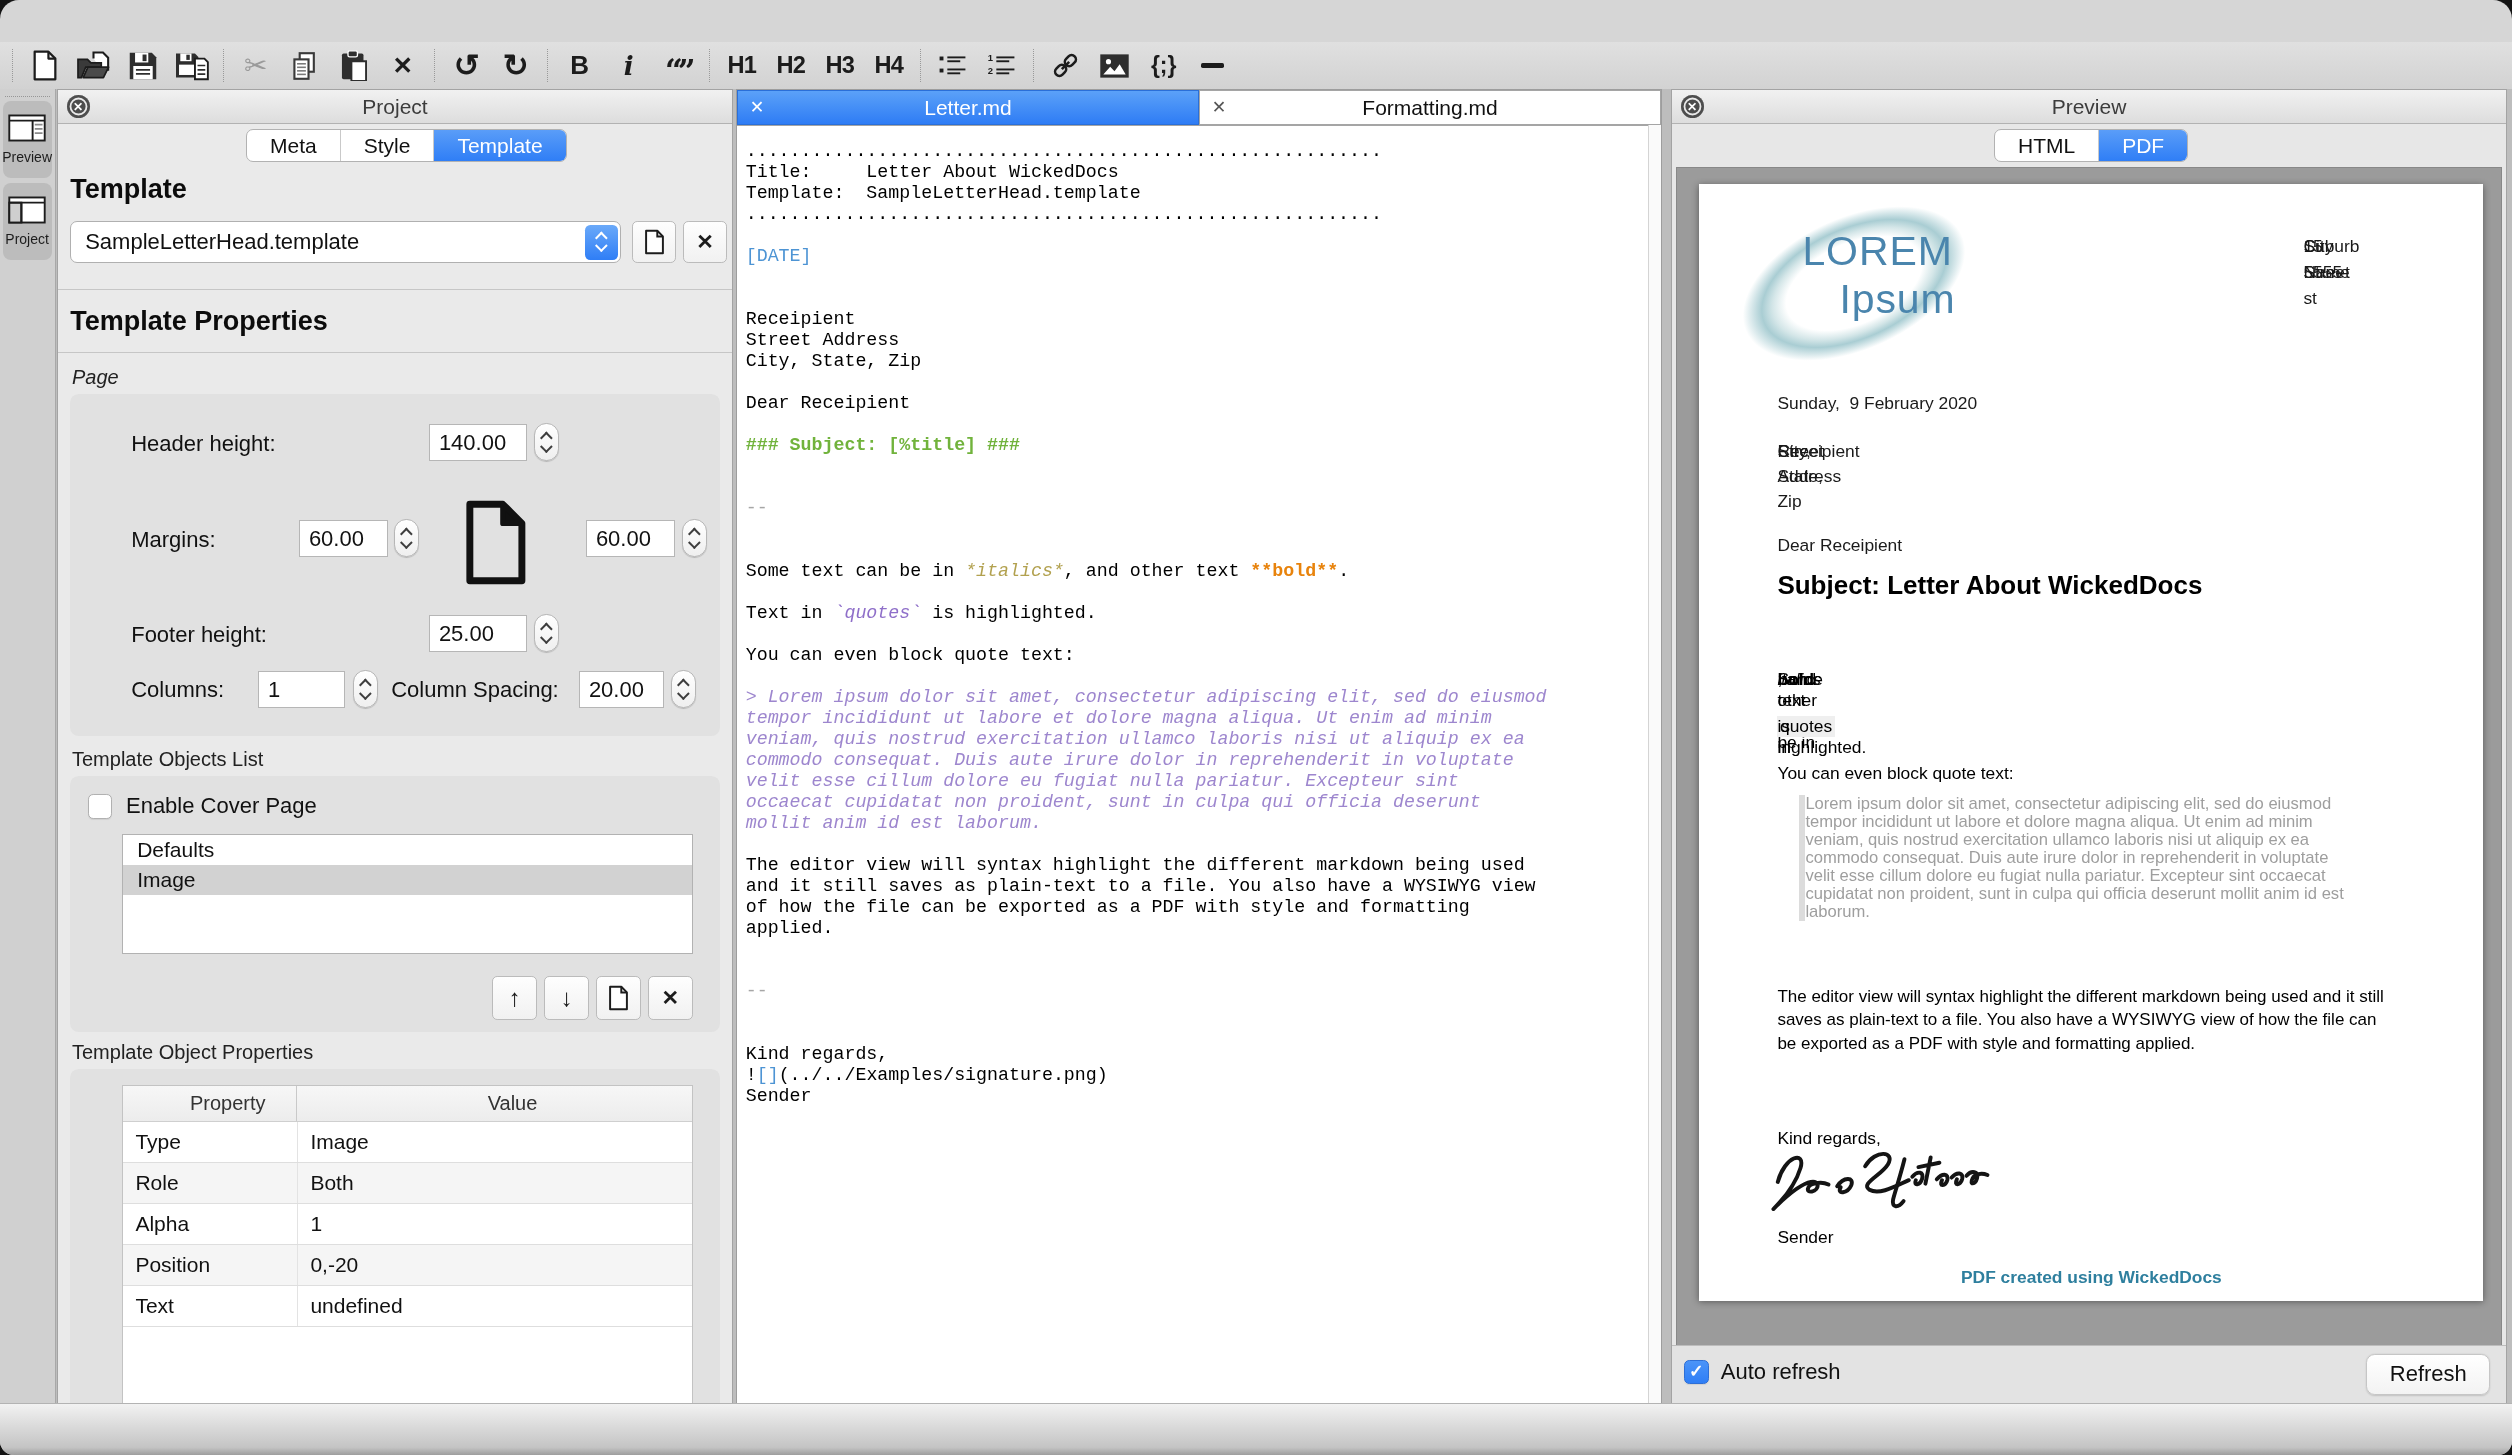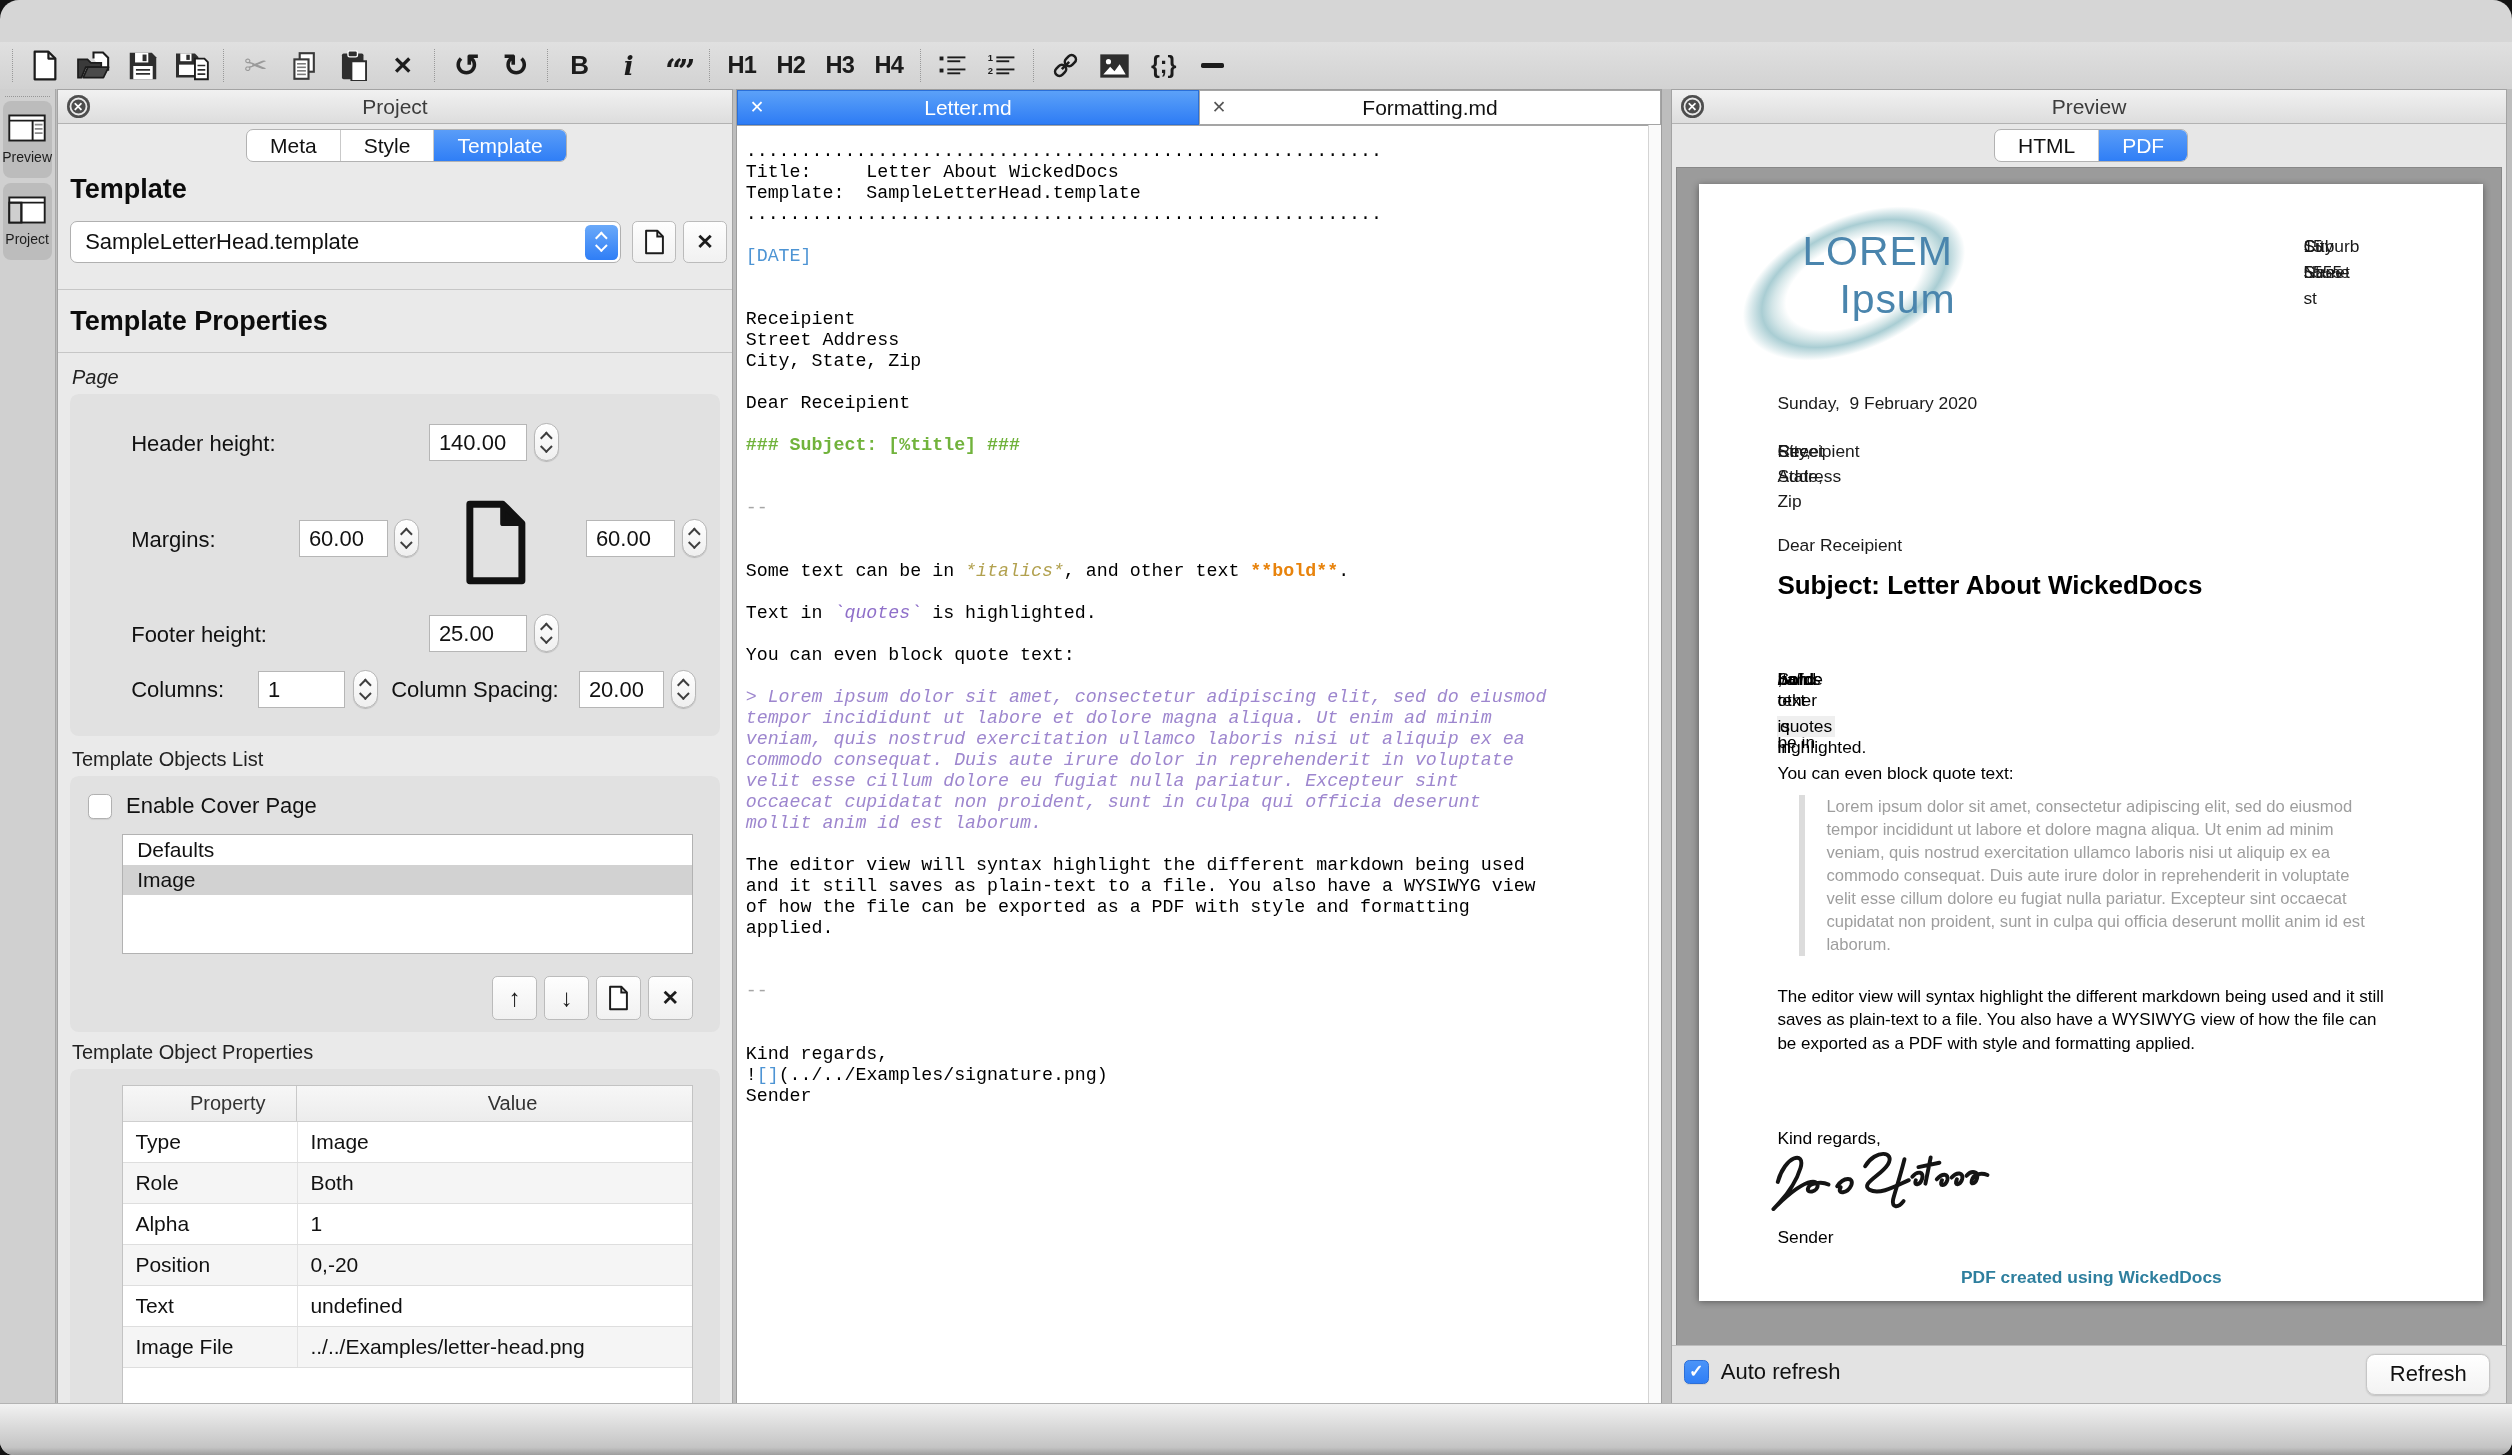--- a/index.html
+++ b/index.html
@@ -125,22 +125,22 @@
   .pg-address{left:604px;top:49px;font-size:17.4px;line-height:26px;color:#1a1a1a;}
   .pg-date{left:78px;top:209px;font-size:17.4px;color:#1a1a1a;white-space:pre;}
   .pg-recipient{left:78px;top:255px;font-size:17.4px;line-height:25px;color:#1a1a1a;}
   .pg-salutation{left:78px;top:351px;font-size:17.4px;color:#1a1a1a;}
   .pg-subject{left:78px;top:386px;font-size:26px;font-weight:600;color:#000;}
   .pg-p{left:78px;font-size:17.4px;color:#000;}
   .pg-p1{top:485px;}
   .pg-p2{top:532px;}
   .pg-p3{top:579px;}
   .pg-p .hl{background:#efefef;padding:0 2.6px;}
-  .pg-quote{left:100px;top:611px;width:550px;border-left:6.1px solid #dcdcdc;padding-left:21px;
-    color:#9e9e9e;font-size:16.6px;line-height:23px;}
+  .pg-quote{left:100px;top:611px;width:550px;border-left:6.1px solid #dcdcdc;
+    color:#9e9e9e;font-size:16.6px;line-height:18px;}
   .pg-p4{left:78px;top:801px;width:621px;font-size:17px;line-height:23.6px;color:#000;}
   .pg-closing{left:78px;top:944px;font-size:17.4px;color:#000;}
   .pg-signature{left:63px;top:956px;}
   .pg-sender{left:78px;top:1043px;font-size:17.4px;color:#000;}
   .pg-footer{left:0;right:0;top:1083px;text-align:center;font-size:17.4px;font-weight:bold;color:#2e7f9e;}
 
   .prev-bottom{position:absolute;left:0;right:0;bottom:0;height:57px;background:#e3e3e3;border-top:0.9px solid #bdbdbd;}
   .auto-wrap{position:absolute;left:12.2px;top:13px;display:flex;align-items:center;gap:12.2px;}
   .auto-label{font-size:22px;color:#111;}
   .refresh-btn{position:absolute;right:15.7px;top:7.9px;width:124px;height:41px;background:linear-gradient(#ffffff,#f3f3f3);
@@ -488,24 +488,20 @@
             <div class="pcell1">Alpha</div>
             <div class="pcell2">1</div>
           </div>
           <div class="prow">
             <div class="pcell1">Position</div>
             <div class="pcell2">0,-20</div>
           </div>
           <div class="prow">
             <div class="pcell1">Text</div>
             <div class="pcell2">undefined</div>
-          </div>
-          <div class="prow">
-            <div class="pcell1">Image File</div>
-            <div class="pcell2">../../Examples/letter-head.png</div>
           </div>
         </div>
       </div>
     </div>
 
     <div class="panel editor-panel">
       <div class="etabs">
         <div class="etab active">
           <span class="close">✕</span>
           <span class="elabel">Letter.md</span>

